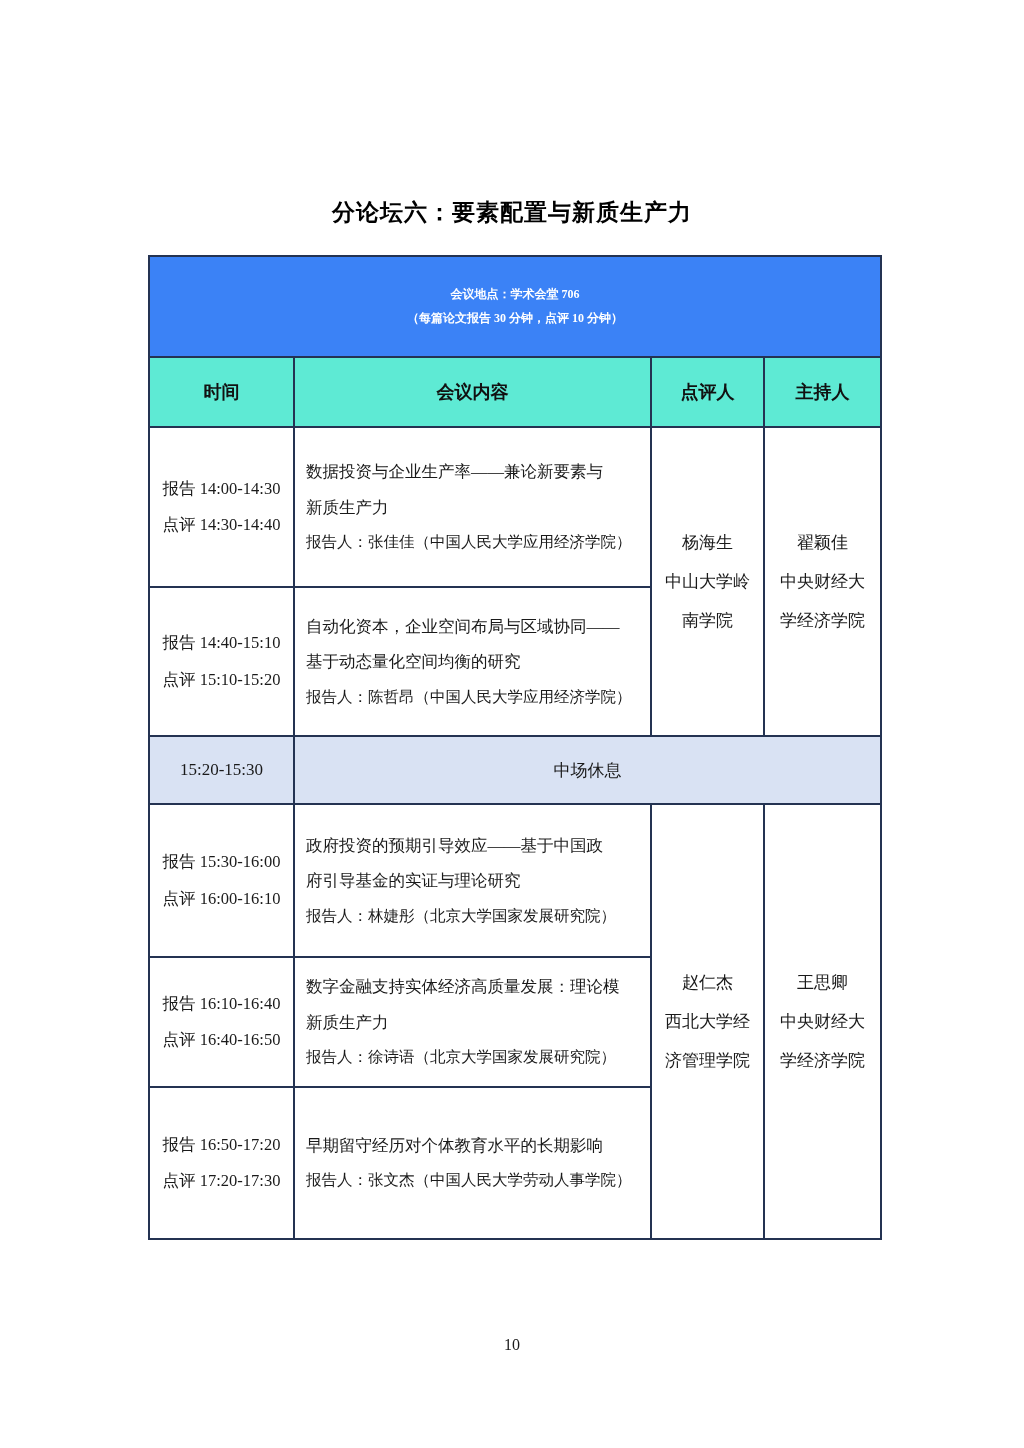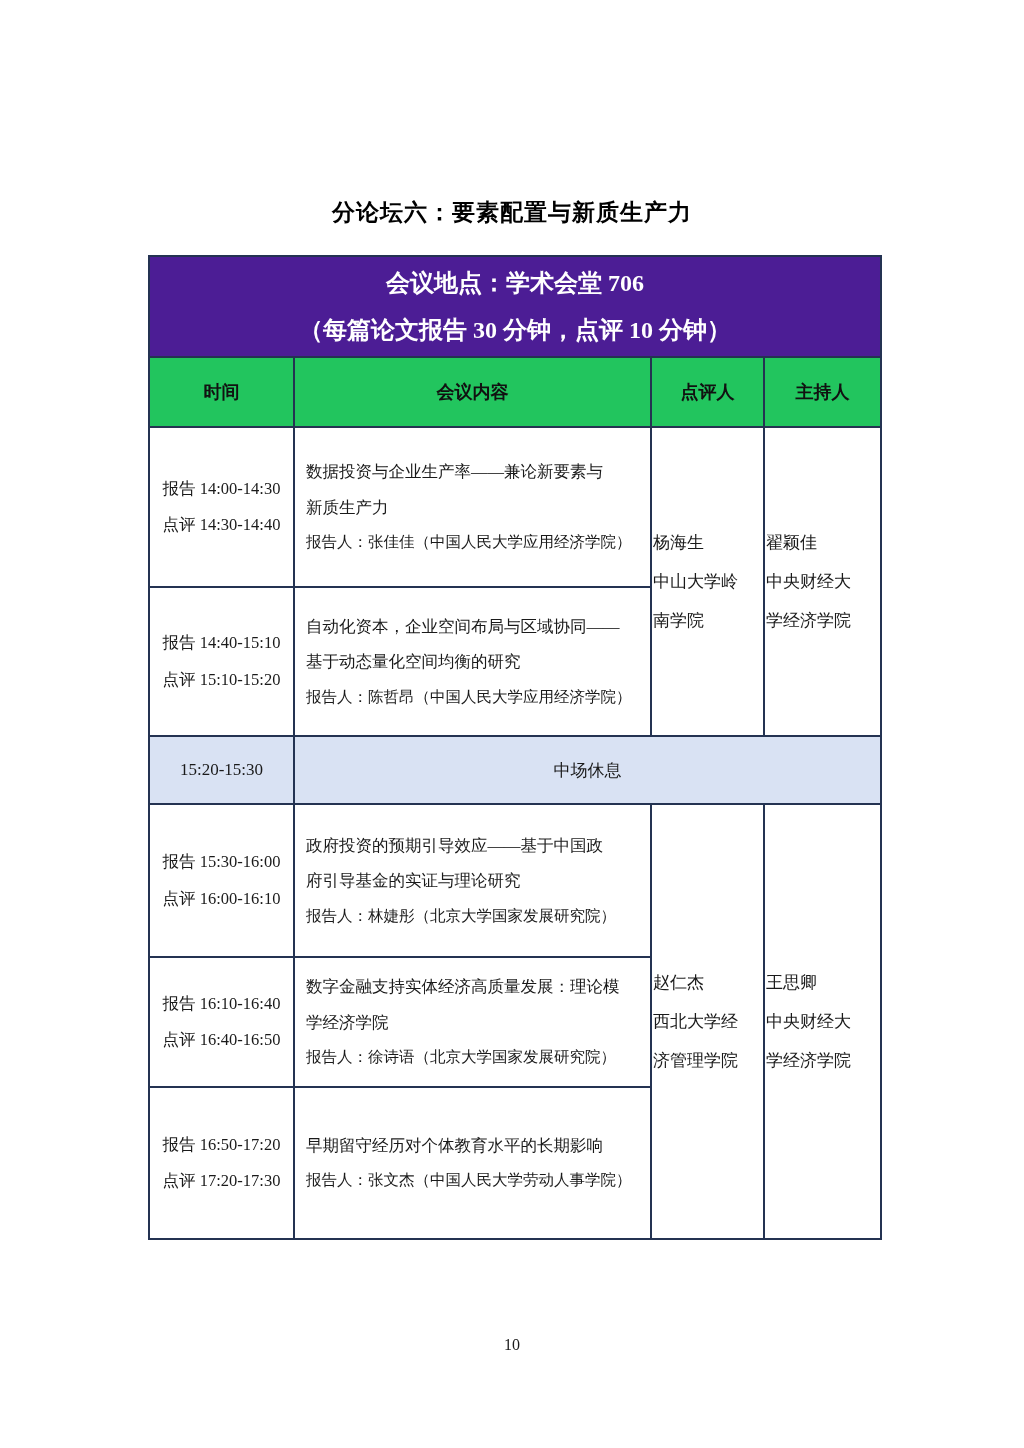--- a/index.html
+++ b/index.html
@@ -10,44 +10,44 @@
   .doc-title{
     position:absolute;top:197px;left:0;width:1024px;text-align:center;
     font-family:"Liberation Sans","DejaVu Sans",sans-serif;
     font-size:23px;font-weight:bold;color:#000;letter-spacing:1px;
   }
   .table-wrap{position:absolute;left:148px;top:255px;}
   table.schedule{border-collapse:collapse;table-layout:fixed;width:732px;}
   table.schedule td{border:2px solid #243352;vertical-align:middle;overflow:hidden;}
   
   td.band{
-    background:#4c1d95;border:3px solid #17365d;color:#ffffff;
-    text-align:center;font-weight:bold;font-size:24px;line-height:1.95;
+    background:#3b82f6;border:3px solid #17365d;color:#ffffff;
+    text-align:center;font-weight:bold;font-size:12px;line-height:1.95;
     height:97px;
   }
   
   tr.colhead td{
-    background:#22c55e;font-weight:bold;text-align:center;
+    background:#5eead4;font-weight:bold;text-align:center;
     font-size:18px;height:66px;color:#111;
   }
   
   td.time{
     text-align:center;font-size:16.5px;line-height:2.2;color:#1a1a1a;
     white-space:nowrap;
   }
   
   td.content{padding:0 6px 0 11px;text-align:left;margin-top:48px;}
   td.content .sess-title{
     font-size:16.5px;line-height:2.15;white-space:pre-line;color:#1a1a1a;
   }
   td.content .reporter{
     font-size:15.5px;line-height:2.25;white-space:nowrap;color:#1a1a1a;
   }
   
-  td.person{text-align:left;margin-left:16px;}
+  td.person{text-align:center;margin-left:16px;}
   td.person .p-name{font-size:17px;line-height:2.3;}
   td.person .p-aff{font-size:17px;line-height:2.3;white-space:pre-line;}
   
   tr.break td{background:#d9e2f3;}
   tr.break td.time{font-size:17px;}
   tr.break td.blabel{text-align:center;font-size:17px;}
   
   tr.r-head{height:70px;}
   tr.r1{height:160px;padding-left:7px;}
   tr.r2{height:149px;}
@@ -150,21 +150,21 @@
         </td>
       </tr>
 
       <tr class="r4">
         <td class="time">
           <div>报告 16:10-16:40</div>
           <div>点评 16:40-16:50</div>
         </td>
         <td class="content">
           <div class="sess-title">数字金融支持实体经济高质量发展：理论模
-学经济学院</div>
+新质生产力</div>
           <div class="reporter">报告人：徐诗语（北京大学国家发展研究院）</div>
         </td>
       </tr>
 
       <tr class="r5">
         <td class="time">
           <div>报告 16:50-17:20</div>
           <div>点评 17:20-17:30</div>
         </td>
         <td class="content">

